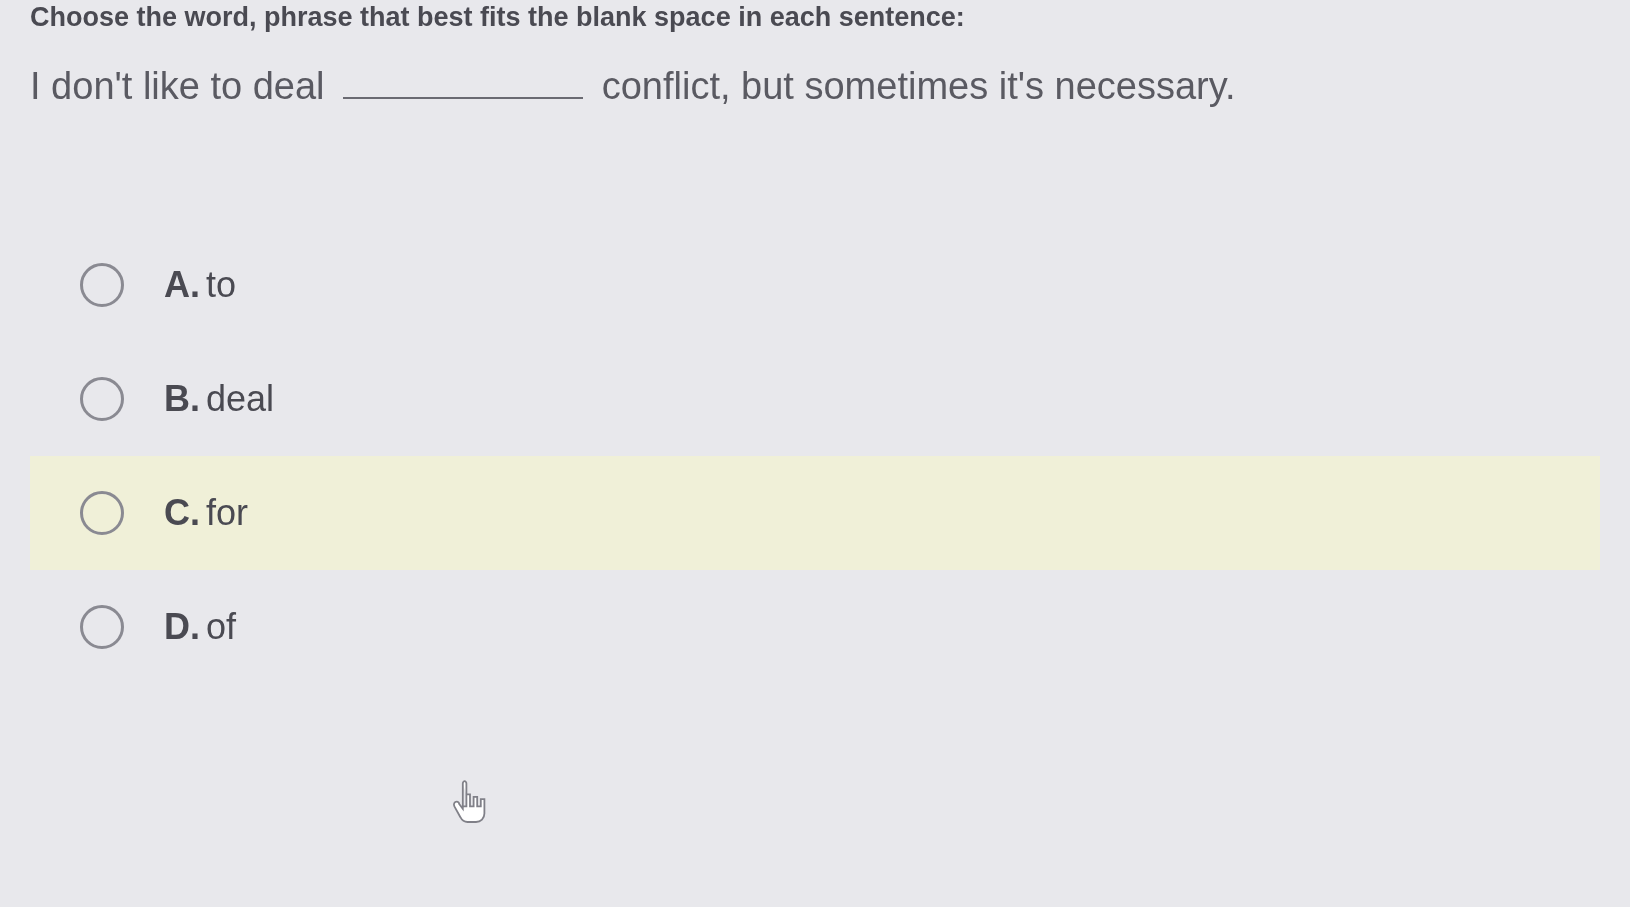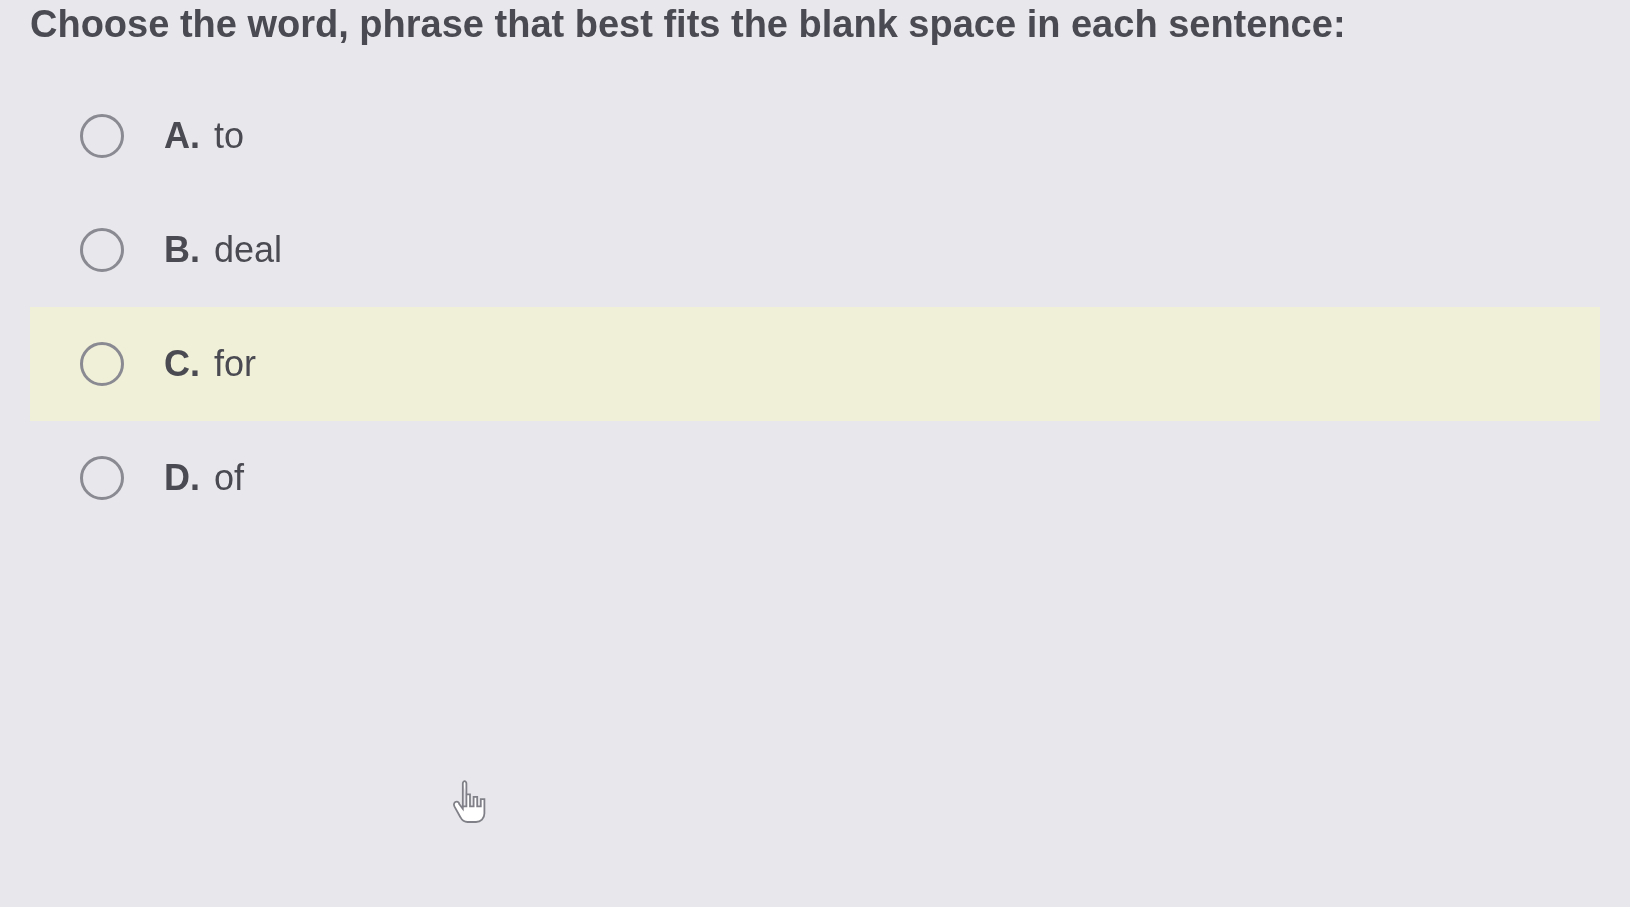--- a/index.html
+++ b/index.html
@@ -11,21 +11,21 @@
     font-family: -apple-system, BlinkMacSystemFont, 'Segoe UI', Arial, sans-serif;
     background: #e8e8ec;
     width: 1630px;
     height: 907px;
     overflow: hidden;
   }
   .container {
     padding: 0 30px;
   }
   .instruction {
-    font-size: 38px;
+    font-size: 27px;
     font-weight: 600;
     color: #4a4a52;
     padding-top: 0;
     padding-bottom: 30px;
     line-height: 1.3;
   }
   .sentence {
     font-size: 38px;
     font-weight: 400;
     color: #5a5a62;
@@ -61,38 +61,42 @@
     margin-right: 40px;
     background: transparent;
     flex-shrink: 0;
   }
   .option-letter {
     font-weight: 600;
     margin-right: 6px;
   }
   .option-text {
     font-weight: 400;
-    margin-left: 8px;
   }
   .cursor {
     position: absolute;
     left: 450px;
     top: 780px;
     pointer-events: none;
   }
   .cursor svg {
     width: 40px;
     height: 48px;
   }
 </style>
 </head>
 <body>
 
 <div class="container">
   <div class="instruction">Choose the word, phrase that best fits the blank space in each sentence:</div>
+  <div class="sentence">
+    <span>I don't like to deal</span>
+    <span class="blank"></span>
+    <span>conflict, but sometimes it's necessary.</span>
+  </div>
   <div class="options">
     <div class="option">
       <div class="radio"></div>
       <span class="option-letter">A.</span>
       <span class="option-text">to</span>
     </div>
     <div class="option">
       <div class="radio"></div>
       <span class="option-letter">B.</span>
       <span class="option-text">deal</span>

